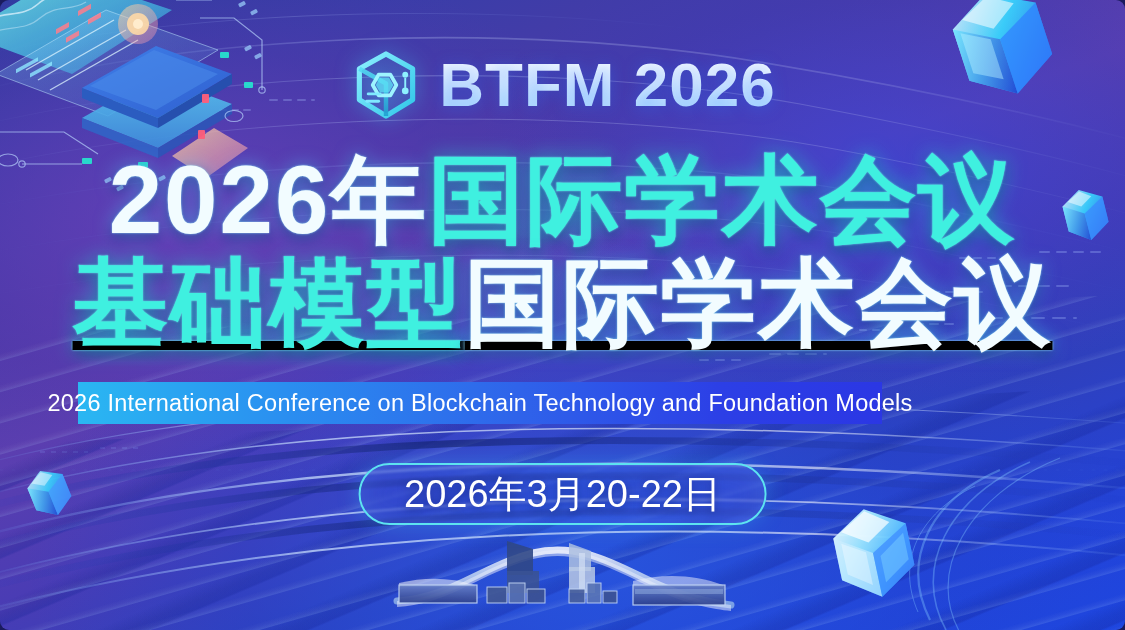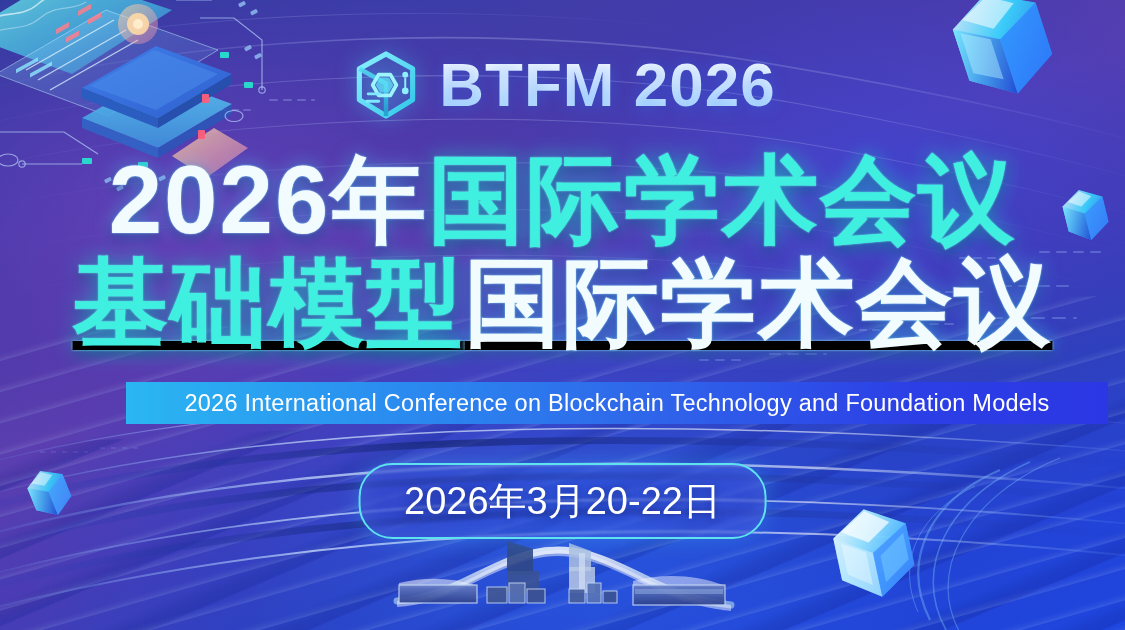--- a/index.html
+++ b/index.html
@@ -11,20 +11,21 @@
 
   #banner {
     position:relative;
     width:1125px; height:630px;
     overflow:hidden;
     background:
       radial-gradient(ellipse 620px 380px at 16% 34%, rgba(112,66,190,0.68) 0%, rgba(90,55,175,0.32) 45%, rgba(60,48,160,0) 72%),
       radial-gradient(ellipse 520px 300px at 78% 26%, rgba(48,70,225,0.55) 0%, rgba(40,60,200,0.18) 55%, rgba(35,50,180,0) 78%),
       radial-gradient(ellipse 700px 420px at 52% 88%, rgba(38,92,232,0.72) 0%, rgba(32,70,210,0.35) 50%, rgba(28,55,185,0) 80%),
       linear-gradient(160deg, #2c3c9e 0%, #3a3da8 14%, #4a3ba8 30%, #5b3fb0 44%, #4a3cb4 58%, #2f40bd 72%, #2343d8 88%, #1e46e0 100%);
+    border-radius: 9px;
   }
 
   
   .layer { position:absolute; inset:0; pointer-events:none; }
 
   
   .streaks-top { opacity:.5; }
   .streaks-bottom { opacity:.95; }
 
   
@@ -104,33 +105,33 @@
     color:#3ff0e0;
     text-shadow:
       0 0 2px rgba(120,255,245,.9),
       0 0 20px rgba(30,230,220,.6),
       0 5px 12px rgba(10,30,90,.45);
   }
 
   
   #subtitle-bar {
     position:absolute; left:78px; top:382px;
-    width:982px; height:42px;
+    width:804px; height:42px;
     background:linear-gradient(90deg,#2ab7f2 0%,#2a8ef0 26%,#2f63ea 55%,#2c3fe6 80%,#2b37e4 100%);
-    display:flex; align-items:center; justify-content:center;margin-left:48px;
+    display:flex; align-items:center; justify-content:center;
   }
   #subtitle-bar span {
     color:#ffffff; font-size:23.5px; font-weight:400; letter-spacing:.25px;
     white-space:nowrap;
   }
 
   
   #meta-pill {
     position:absolute; left:50%; transform:translateX(-50%); top:463px;
-    height:76px; padding:0 44px;
+    height:62px; padding:0 44px;
     display:flex; align-items:center; gap:46px;
     border:2px solid #5de3f0;
     border-radius:34px;
     background:linear-gradient(100deg, rgba(52,72,205,0.62) 0%, rgba(48,84,220,0.52) 50%, rgba(60,80,215,0.58) 100%);
     box-shadow:0 0 22px rgba(70,200,255,.28), inset 0 0 26px rgba(120,190,255,.16);
     backdrop-filter:blur(1px);
   }
   #meta-pill span {
     color:#ffffff; font-size:38px; font-weight:400; line-height:1;
     white-space:nowrap;

